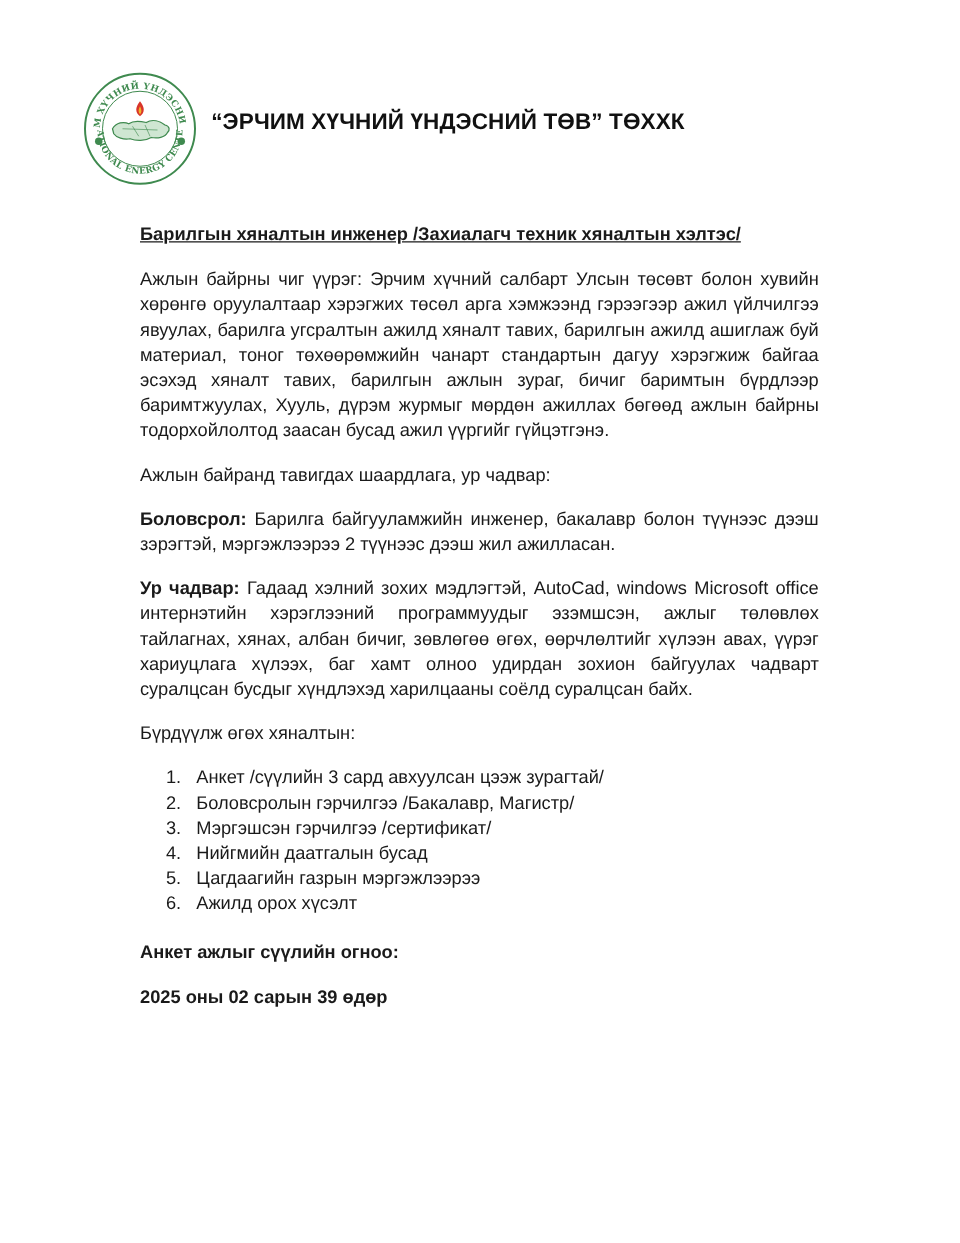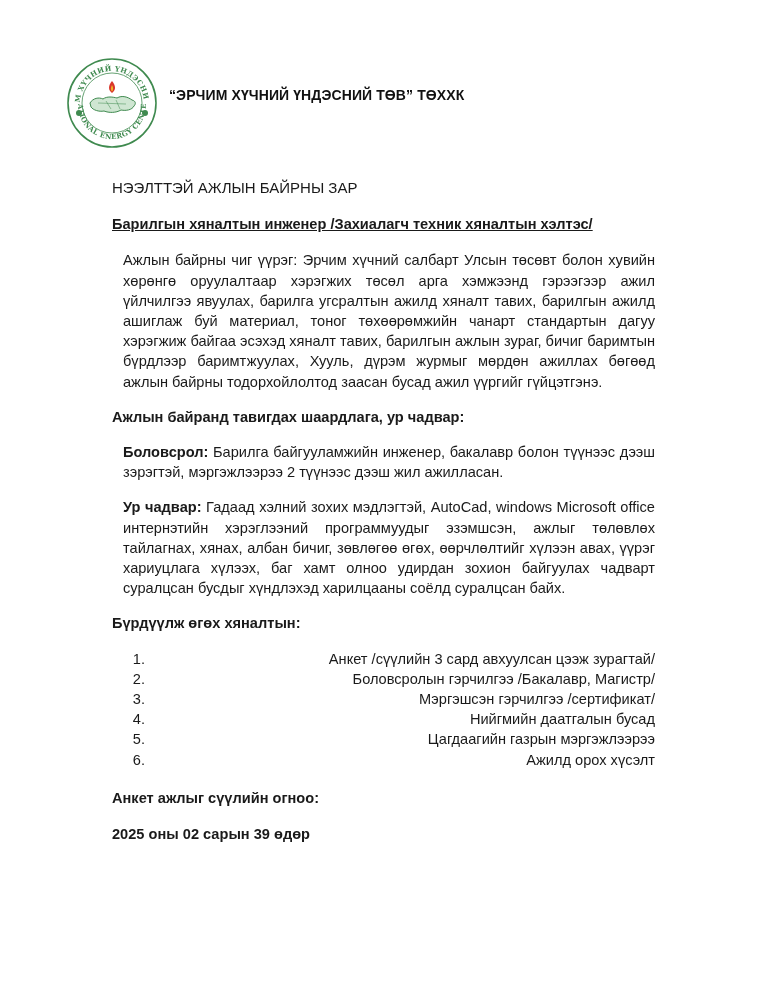--- a/index.html
+++ b/index.html
@@ -5,33 +5,33 @@
   html, body { margin: 0; padding: 0; background: #ffffff; }
   body {
     width: 768px; height: 994px; position: relative; overflow: hidden;
     font-family: "Liberation Sans", sans-serif; color: #1a1a1a;
   }
   .logo {
     position: absolute; left: 66px; top: 57px; width: 92px; height: 92px;
   }
   .org-title {
     position: absolute; left: 169px; top: 87px;
-    font-size: 14px; font-weight: bold; letter-spacing: 0.1px; color: #111;
+    font-size: 18px; font-weight: bold; letter-spacing: 0.1px; color: #111;
     white-space: nowrap;
   }
   .content {
     position: absolute; left: 112px; top: 178px; width: 543px;
     font-size: 14.6px; line-height: 20.2px;
   }
   .h1 { font-size: 15px; font-weight: 400; margin: 0 0 16px 0; font-weight: bold; letter-spacing: 0; }
   .jobtitle { font-weight: bold; margin: 0 0 16px 0; text-decoration: underline; }
-  p { margin: 0 0 15px 11px; text-align: justify; }
+  p { margin: 0 0 15px 0; text-align: justify; }
   .bold { font-weight: bold; }
-  .section { font-weight: bold; margin: 0 0 15px 0; }
-  ol { margin: 0 0 18px 0; padding: 0 0 0 37px; text-align: right; }
+  .section { font-weight: normal; margin: 0 0 15px 0; }
+  ol { margin: 0 0 18px 0; padding: 0 0 0 37px; }
   ol li { padding-left: 8px; line-height: 20.2px; }
   .footer-line { font-weight: bold; margin: 0 0 16px 0; }
 </style>
 </head>
 <body>
 
 <div class="logo">
   <svg viewBox="0 0 92 92" width="92" height="92">
     <defs>
       <path id="arcTop" d="M 14 46 A 32 32 0 0 1 78 46"></path>
@@ -53,21 +53,20 @@
     <path d="M32 46 L60 47 M40 44 L45 52 M50 43 L54 52" stroke="#3f8a4f" stroke-width="0.5" fill="none"></path>
 
     <circle cx="13" cy="56" r="3" fill="#3f8a4f"></circle>
     <circle cx="79" cy="56" r="3" fill="#3f8a4f"></circle>
   </svg>
 </div>
 
 <div class="org-title">“ЭРЧИМ ХҮЧНИЙ ҮНДЭСНИЙ ТӨВ” ТӨХХК</div>
 
 <div class="content">
-  <div class="h1" style="font-weight:normal;">НЭЭЛТТЭЙ АЖЛЫН БАЙРНЫ ЗАР</div>
   <div class="jobtitle">Барилгын хяналтын инженер /Захиалагч техник хяналтын хэлтэс/</div>
 
   <p>Ажлын байрны чиг үүрэг: Эрчим хүчний салбарт Улсын төсөвт болон хувийн хөрөнгө оруулалтаар хэрэгжих төсөл арга хэмжээнд гэрээгээр ажил үйлчилгээ явуулах, барилга угсралтын ажилд хяналт тавих, барилгын ажилд ашиглаж буй материал, тоног төхөөрөмжийн чанарт стандартын дагуу хэрэгжиж байгаа эсэхэд хяналт тавих, барилгын ажлын зураг, бичиг баримтын бүрдлээр баримтжуулах, Хууль, дүрэм журмыг мөрдөн ажиллах бөгөөд ажлын байрны тодорхойлолтод заасан бусад ажил үүргийг гүйцэтгэнэ.</p>
 
   <div class="section">Ажлын байранд тавигдах шаардлага, ур чадвар:</div>
 
   <p><span class="bold">Боловсрол:</span><span> Барилга байгууламжийн инженер, бакалавр болон түүнээс дээш зэрэгтэй, мэргэжлээрээ 2 түүнээс дээш жил ажилласан.</span></p>
 
   <p><span class="bold">Ур чадвар:</span><span> Гадаад хэлний зохих мэдлэгтэй, AutoCad, windows Microsoft office интернэтийн хэрэглээний программуудыг эзэмшсэн, ажлыг төлөвлөх тайлагнах, хянах, албан бичиг, зөвлөгөө өгөх, өөрчлөлтийг хүлээн авах, үүрэг хариуцлага хүлээх, баг хамт олноо удирдан зохион байгуулах чадварт суралцсан бусдыг хүндлэхэд  харилцааны соёлд суралцсан байх.</span></p>
 

